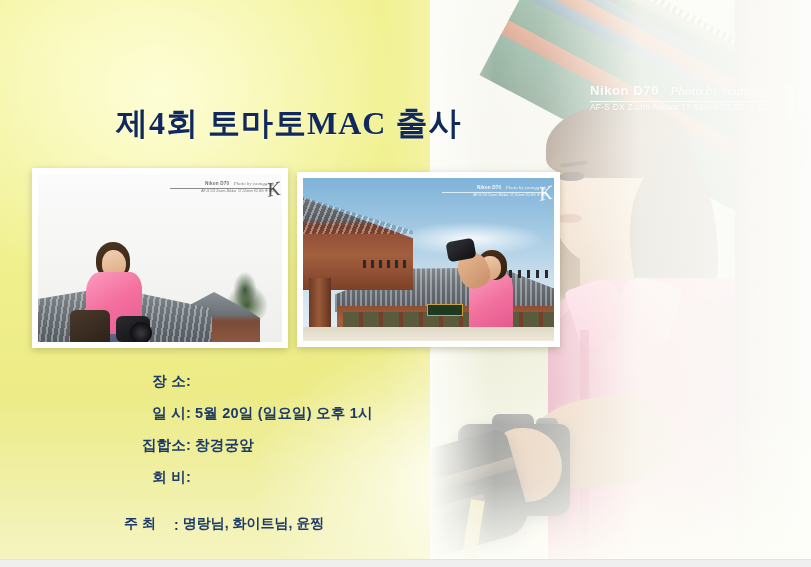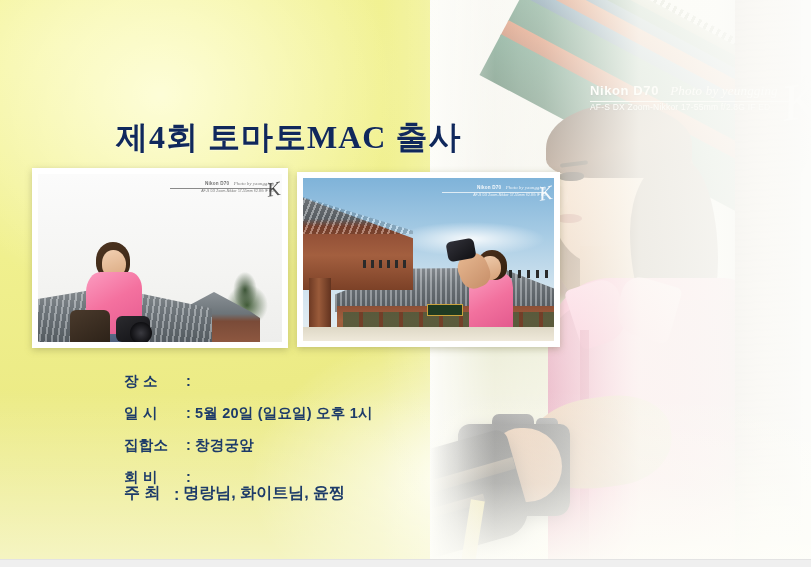--- a/index.html
+++ b/index.html
@@ -384,41 +384,41 @@
   .mini-wm .m2{font-size:3.4px;letter-spacing:.1px;white-space:nowrap;}
   .mini-sig{
     position:absolute;right:4px;top:4px;
     font-family:"Liberation Serif",serif;font-style:italic;font-size:20px;
     color:#2d2d2d;opacity:.8;transform:rotate(-9deg);letter-spacing:-2px;
   }
   .mini-sig.light{color:#fff;opacity:.9;}
 
   
   #title{
-    position:absolute;left:116px;top:116px;
+    position:absolute;left:116px;top:102px;
     font-family:"Liberation Serif",serif;
     font-size:32px;font-weight:bold;color:#10285c;
     letter-spacing:1px;white-space:nowrap;
     text-shadow:0 1px 0 rgba(255,255,255,.35);
   }
 
   #info{
-    position:absolute;left:124px;top:372px;width:330px;
+    position:absolute;left:124px;top:372px;width:330px;text-align:right;
   }
   .info-row{
     display:flex;align-items:baseline;
     font-size:14.5px;font-weight:bold;color:#1d3b69;
     margin-bottom:13px;white-space:nowrap;
     letter-spacing:.2px;
   }
   .info-label{display:inline-block;min-width:62px;}
   .info-sep{margin:0 4px 0 0;}
   #host{
-    position:absolute;left:124px;top:483px;
-    font-size:16px;font-weight:bold;color:#1d3b69;
+    position:absolute;left:124px;top:515px;
+    font-size:14px;font-weight:bold;color:#1d3b69;
     display:flex;align-items:flex-end;white-space:nowrap;
   }
   #host .info-label{min-width:50px;}
 </style>
 </head>
 <body>
 
 <div id="poster">
 
   <div class="bg-base"></div>

